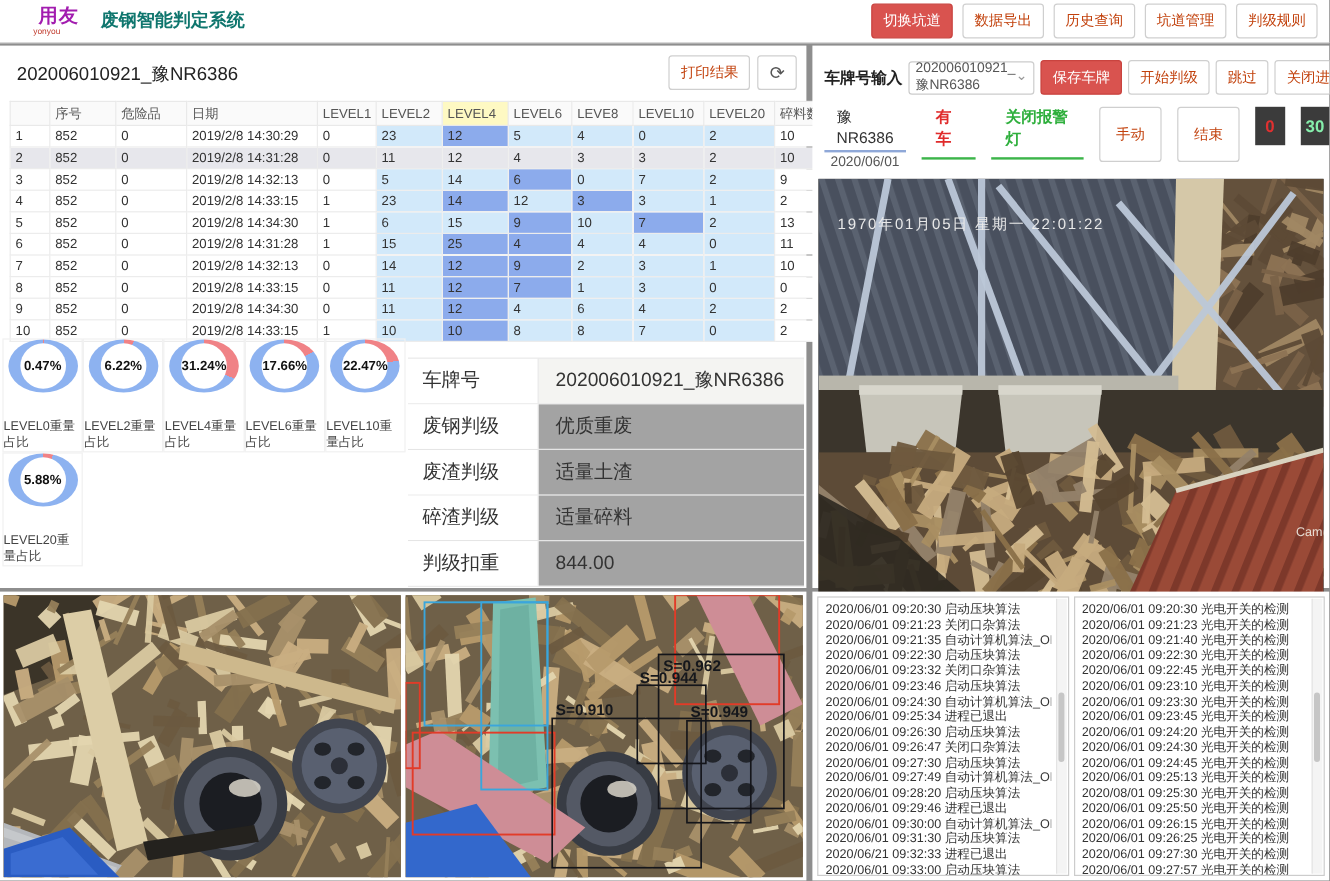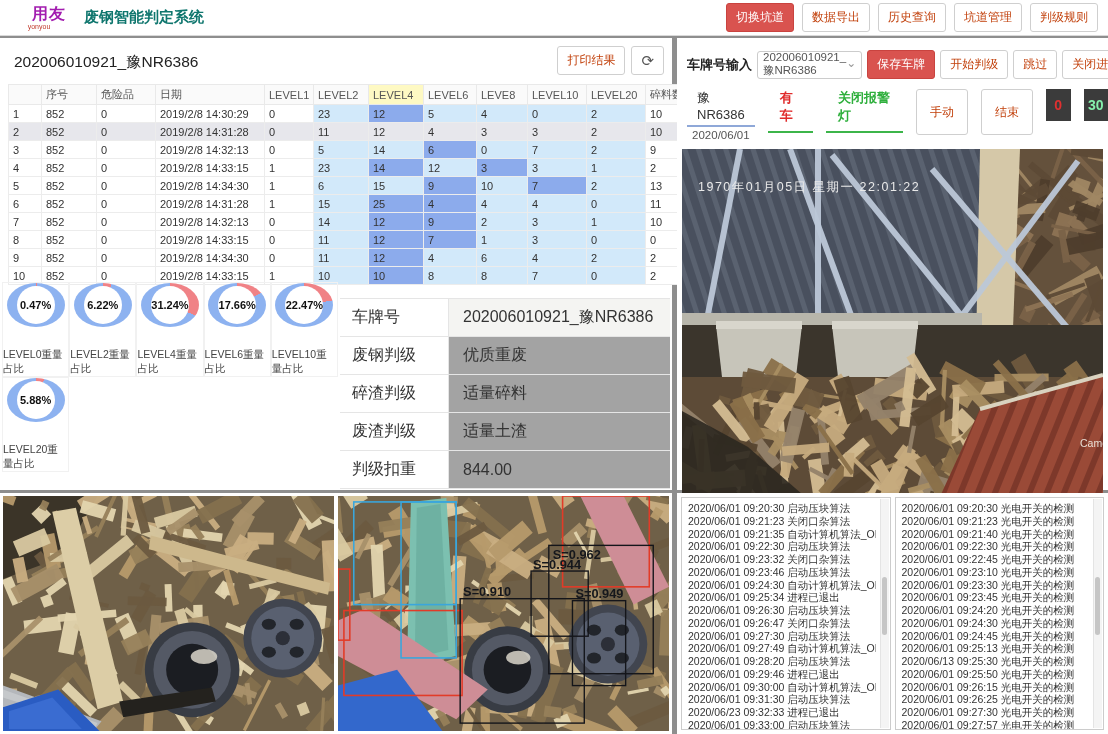--- a/index.html
+++ b/index.html
@@ -307,26 +307,26 @@
     <div class="summary" id="summary">
         <div class="srow">
           <div class="slabel">车牌号</div>
           <div class="sval">202006010921_豫NR6386</div>
         </div>
         <div class="srow">
           <div class="slabel">废钢判级</div>
           <div class="sval gv">优质重废</div>
         </div>
         <div class="srow">
+          <div class="slabel">废渣判级</div>
+          <div class="sval gv">适量土渣</div>
+        </div>
+        <div class="srow">
           <div class="slabel">碎渣判级</div>
           <div class="sval gv">适量碎料</div>
-        </div>
-        <div class="srow">
-          <div class="slabel">废渣判级</div>
-          <div class="sval gv">适量土渣</div>
         </div>
         <div class="srow">
           <div class="slabel">判级扣重</div>
           <div class="sval gv">844.00</div>
         </div>
       </div>
   </div>
 
   <div class="p-tr">
     <div class="ctrl">
@@ -955,40 +955,40 @@
         <div class="lline">2020/06/01 09:24:30  自动计算机算法_OK</div>
         <div class="lline">2020/06/01 09:25:34  进程已退出</div>
         <div class="lline">2020/06/01 09:26:30  启动压块算法</div>
         <div class="lline">2020/06/01 09:26:47  关闭口杂算法</div>
         <div class="lline">2020/06/01 09:27:30  启动压块算法</div>
         <div class="lline">2020/06/01 09:27:49  自动计算机算法_OK</div>
         <div class="lline">2020/06/01 09:28:20  启动压块算法</div>
         <div class="lline">2020/06/01 09:29:46  进程已退出</div>
         <div class="lline">2020/06/01 09:30:00  自动计算机算法_OK</div>
         <div class="lline">2020/06/01 09:31:30  启动压块算法</div>
-        <div class="lline">2020/06/23 09:32:33  进程已退出</div>
+        <div class="lline">2020/06/21 09:32:33  进程已退出</div>
         <div class="lline">2020/06/01 09:33:00  启动压块算法</div>
         <div class="sb">
           <div class="sbth"></div>
         </div>
       </div>
     <div class="log" id="log2">
         <div class="lline">2020/06/01 09:20:30  光电开关的检测</div>
         <div class="lline">2020/06/01 09:21:23  光电开关的检测</div>
         <div class="lline">2020/06/01 09:21:40  光电开关的检测</div>
         <div class="lline">2020/06/01 09:22:30  光电开关的检测</div>
         <div class="lline">2020/06/01 09:22:45  光电开关的检测</div>
         <div class="lline">2020/06/01 09:23:10  光电开关的检测</div>
         <div class="lline">2020/06/01 09:23:30  光电开关的检测</div>
         <div class="lline">2020/06/01 09:23:45  光电开关的检测</div>
         <div class="lline">2020/06/01 09:24:20  光电开关的检测</div>
         <div class="lline">2020/06/01 09:24:30  光电开关的检测</div>
         <div class="lline">2020/06/01 09:24:45  光电开关的检测</div>
         <div class="lline">2020/06/01 09:25:13  光电开关的检测</div>
-        <div class="lline">2020/06/13 09:25:30  光电开关的检测</div>
+        <div class="lline">2020/08/01 09:25:30  光电开关的检测</div>
         <div class="lline">2020/06/01 09:25:50  光电开关的检测</div>
         <div class="lline">2020/06/01 09:26:15  光电开关的检测</div>
         <div class="lline">2020/06/01 09:26:25  光电开关的检测</div>
         <div class="lline">2020/06/01 09:27:30  光电开关的检测</div>
         <div class="lline">2020/06/01 09:27:57  光电开关的检测</div>
         <div class="sb">
           <div class="sbth"></div>
         </div>
       </div>
   </div>

